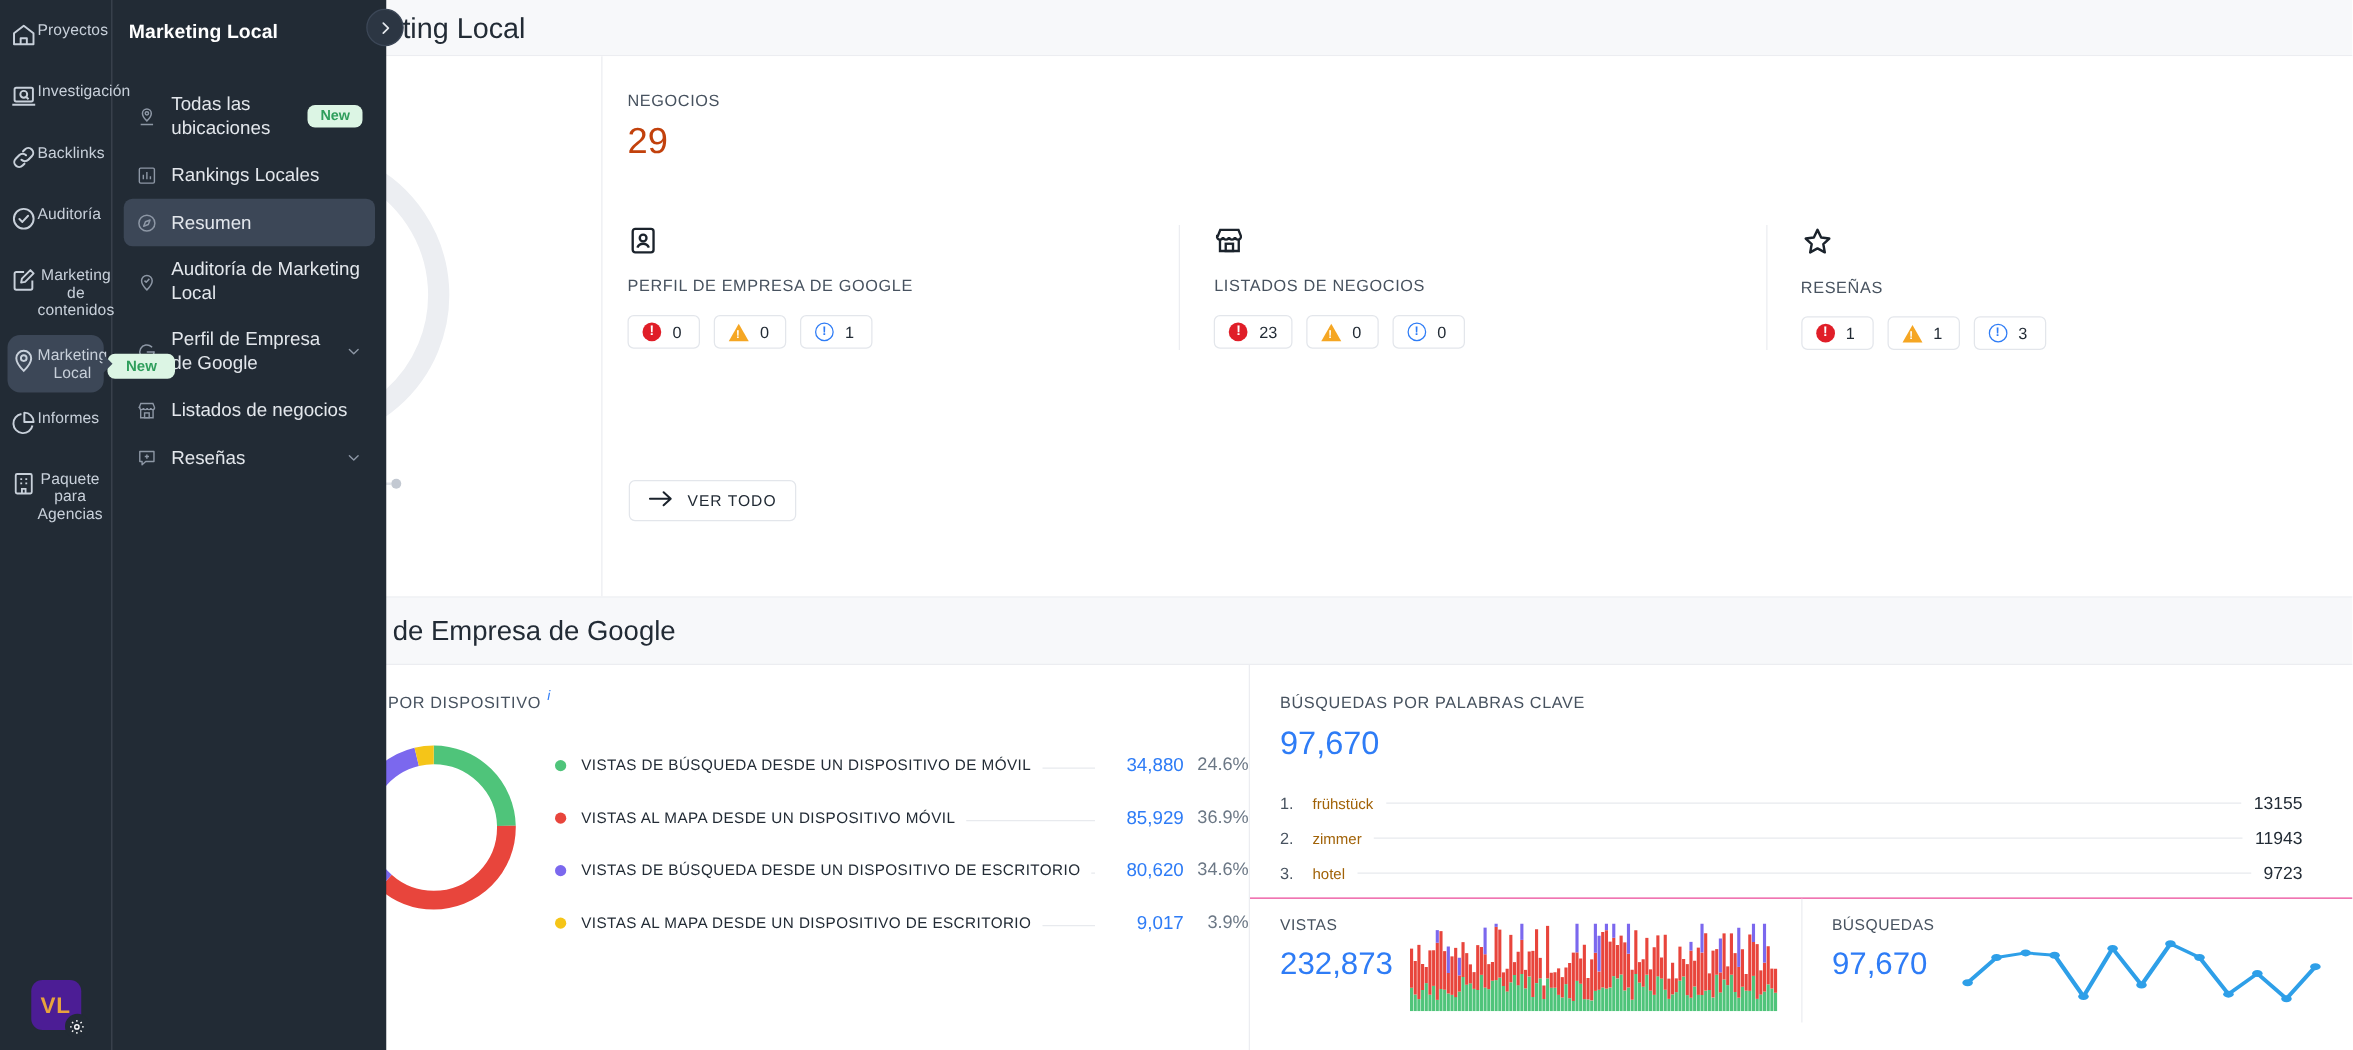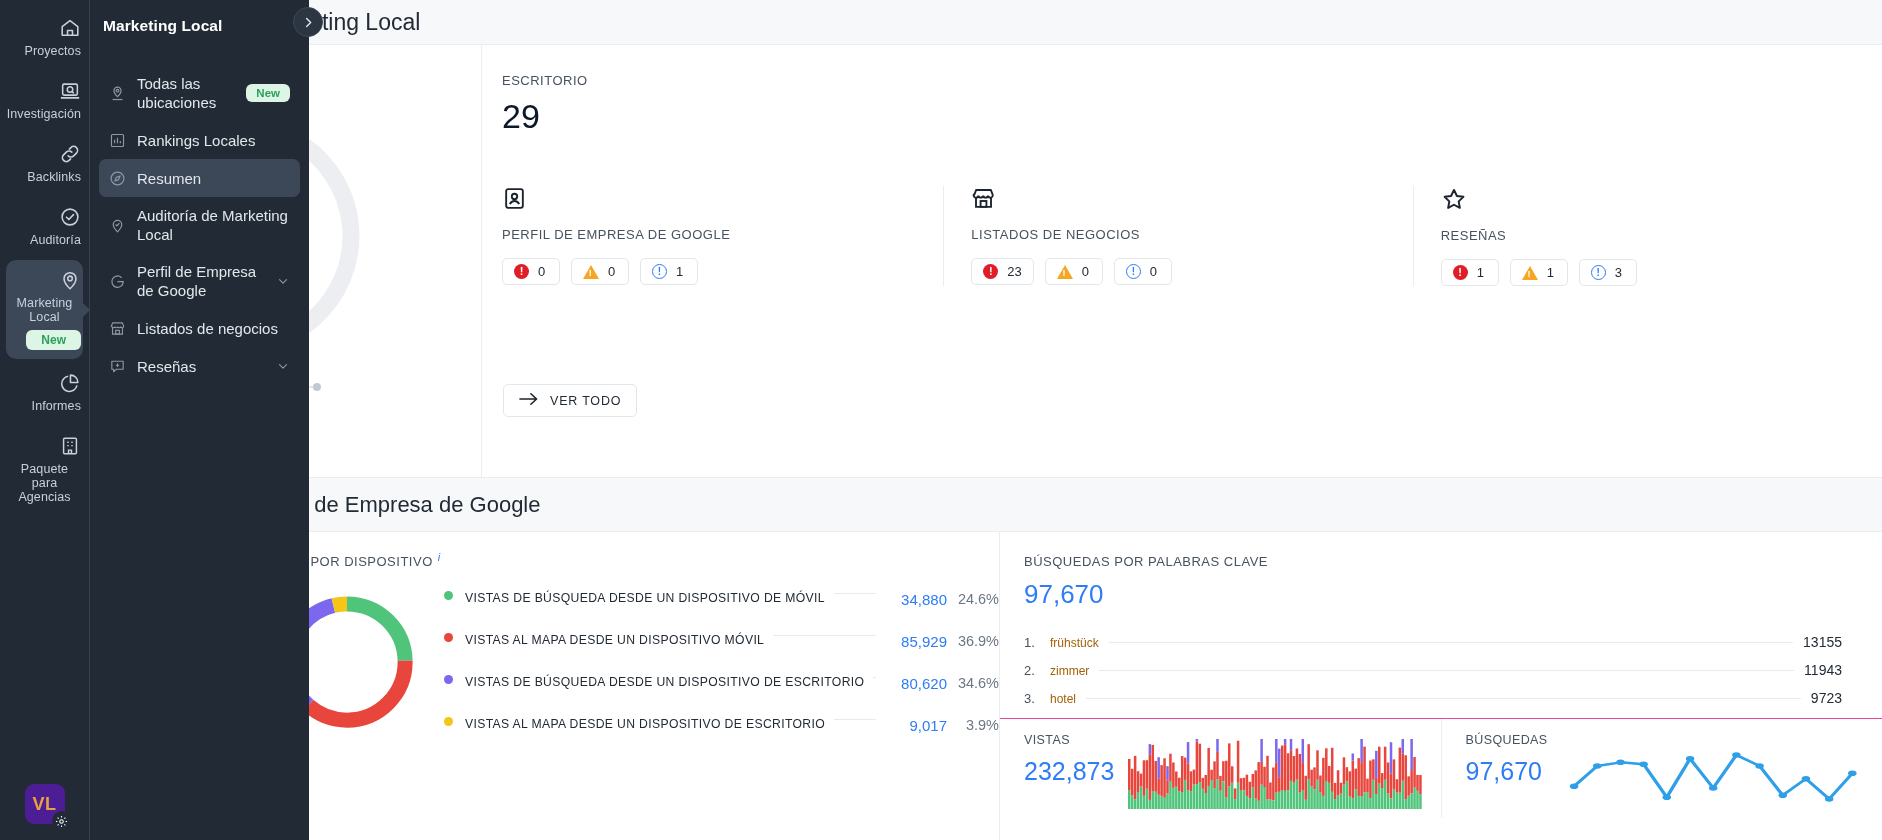--- a/index.html
+++ b/index.html
@@ -17,21 +17,21 @@
     position: absolute; left: 0; top: 0;
     width: 89px; height: 840px;
     background: #222b35;
     display: flex; flex-direction: column;
     align-items: center;
     padding-top: 8px;
     z-index: 30;
   }
   .rail-item {
     width: 77px;
-    display: flex; flex-direction: column; align-items: flex-end;
+    display: flex; flex-direction: row; align-items: flex-start;
     padding: 9px 2px 9px;
     border-radius: 10px;
     margin-bottom: 4px;
     cursor: pointer;
   }
   .rail-item.active { background: #3c4757; }
   .rail-ico { color: #c8d0da; display: block; margin-bottom: 5px; }
   .rail-ico svg { display: block; }
   .rail-label {
     color: #c8d0da; font-size: 12.5px; line-height: 14px;
@@ -163,21 +163,21 @@
     color: #f5b617; letter-spacing: .6px;
   }
   .dots { display: flex; align-items: center; gap: 0; margin-top: 22px; }
   .dots .line { width: 32px; height: 2px; background: #e3e6eb; }
   .dots .dot { width: 8px; height: 8px; border-radius: 50%; background: #c3c9d2; }
 
   .problems-col { flex: 1 1 auto; padding: 28px 0 0 20px; position: relative; }
   .kicker {
     font-size: 13px; letter-spacing: .5px; color: #47525f; font-weight: 400;
   }
-  .big-num { font-size: 34px; color: #0f172a; font-weight: 400; margin-top: 9px; }
+  .big-num { font-size: 29px; color: #c2410c; font-weight: 400; margin-top: 9px; }
 
   .tri-row { display: flex; margin-top: 50px; }
   .tri-cell { flex: 1 1 0; padding-right: 24px; position: relative; }
   .tri-cell + .tri-cell { border-left: 1px solid #ecedf1; padding-left: 27px; }
   .tri-ico { color: #1b232c; margin-bottom: 16px; display: block; }
   .tri-ico svg { display: block; }
   .tri-title { font-size: 13px; letter-spacing: .5px; color: #47525f; }
   .chips { display: flex; gap: 11px; margin-top: 16px; }
   .chip {
     min-width: 58px; height: 27px;
@@ -220,21 +220,21 @@
   .lower { display: flex; height: 320px; background: #fff; }
   .lower-left { width: 1000px; border-right: 1px solid #ecedf1; padding: 22px 0 0 258px; position: relative;}
   .lower-right { flex: 1 1 auto; }
 
   .lbl-row { display: flex; align-items: flex-start; gap: 5px; }
   .sup-i { font-size: 11px; color: #2e7cf6; font-style: italic; position: relative; top: -3px;}
 
   .donut-legend { display: flex; margin-top: 18px; align-items: flex-start; }
   .donut-wrap { width: 150px; flex: 0 0 150px; margin-left: 14px; position: relative;}
   .legend { flex: 1 1 auto; padding-left: 22px; padding-top: 4px;}
-  .lg-row { display: flex; align-items: flex-start; height: 42px; }
+  .lg-row { display: flex; align-items: center; height: 42px; }
   .lg-dot { width: 9px; height: 9px; border-radius: 50%; flex: 0 0 9px; margin-right: 12px;}
   .lg-name { font-size: 12.2px; letter-spacing: .35px; color: #222b35; white-space: nowrap; }
   .lg-fill { flex: 1 1 auto; border-bottom: 1px solid #e8eaee; margin: 0 9px; position: relative; top: 2px;}
   .lg-val { font-size: 15px; color: #2e7cf6; min-width: 62px; text-align: right; }
   .lg-pct { font-size: 14.5px; color: #6b7785; min-width: 52px; text-align: right; }
 
   .kw-block { padding: 22px 40px 0 24px; }
   .kw-num { font-size: 26px; color: #2e7cf6; margin-top: 10px; }
   .kw-list { margin-top: 24px; }
   .kw-row { display: flex; align-items: baseline; height: 28px; }
@@ -284,21 +284,21 @@
         <span class="line"></span>
         <span class="dot"></span>
         <span class="line"></span>
         <span class="dot"></span>
         <span class="line"></span>
         <span class="dot"></span>
       </div>
     </div>
 
     <div class="problems-col">
-      <div class="kicker">ESCRITORIO</div>
+      <div class="kicker">NEGOCIOS</div>
       <div class="big-num">29</div>
 
       <div class="tri-row">
 
         <div class="tri-cell">
           <span class="tri-ico">
             <svg width="25" height="25" viewBox="0 0 24 24" fill="none" stroke="#1b232c" stroke-width="1.8">
               <rect x="4" y="3" width="16" height="18" rx="2"></rect>
               <circle cx="12" cy="10" r="2.6"></circle>
               <path d="M7.6 17.4c.8-2 2.5-3 4.4-3s3.6 1 4.4 3"></path>
@@ -763,20 +763,29 @@
   <div class="rail-item">
     <span class="rail-ico">
       <svg width="22" height="22" viewBox="0 0 24 24" fill="none" stroke="currentColor" stroke-width="1.7" stroke-linecap="round" stroke-linejoin="round">
           <circle cx="12" cy="12" r="8.6"></circle>
           <path d="M8.2 12.2l2.6 2.6 5-5.4"></path>
         </svg>
     </span>
     <span class="rail-label">Auditoría</span>
   </div>
 
+  <div class="rail-item">
+    <span class="rail-ico">
+      <svg width="22" height="22" viewBox="0 0 24 24" fill="none" stroke="currentColor" stroke-width="1.7" stroke-linejoin="round">
+          <path d="M19.5 12.5V19a1.5 1.5 0 0 1-1.5 1.5H5.5A1.5 1.5 0 0 1 4 19V6.5A1.5 1.5 0 0 1 5.5 5h6.8"></path>
+          <path d="M17.8 3.4l2.8 2.8-7.4 7.4-3.5.7.7-3.5z"></path>
+        </svg>
+    </span>
+    <span class="rail-label">Marketing de contenidos</span>
+  </div>
 
 
   <div class="rail-item active">
     <span class="rail-notch"></span>
     <span class="rail-ico">
       <svg width="22" height="22" viewBox="0 0 24 24" fill="none" stroke="currentColor" stroke-width="1.7">
           <path d="M12 21.5s6.5-6.3 6.5-11a6.5 6.5 0 1 0-13 0c0 4.7 6.5 11 6.5 11z"></path>
           <circle cx="12" cy="10.3" r="2.5"></circle>
         </svg>
     </span>

